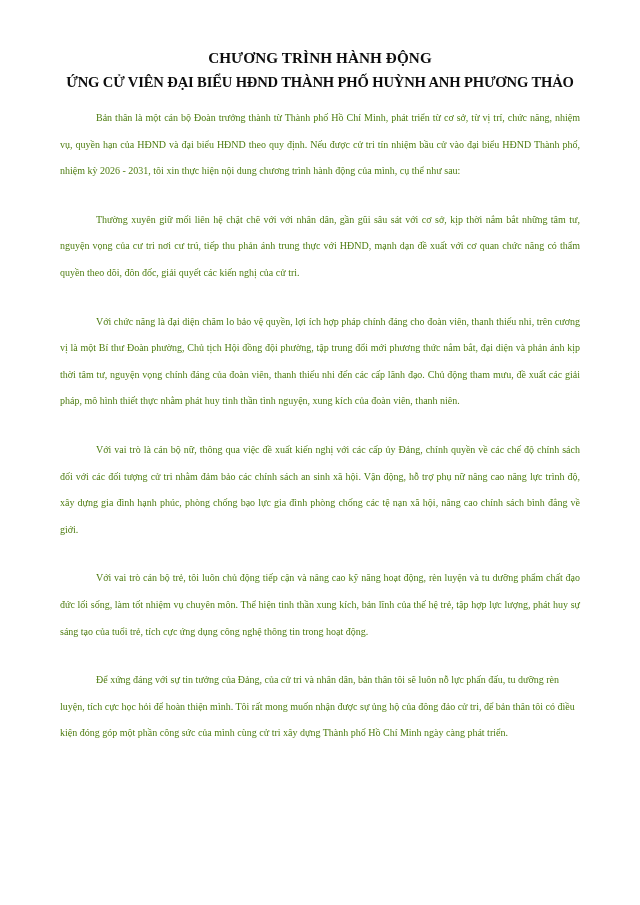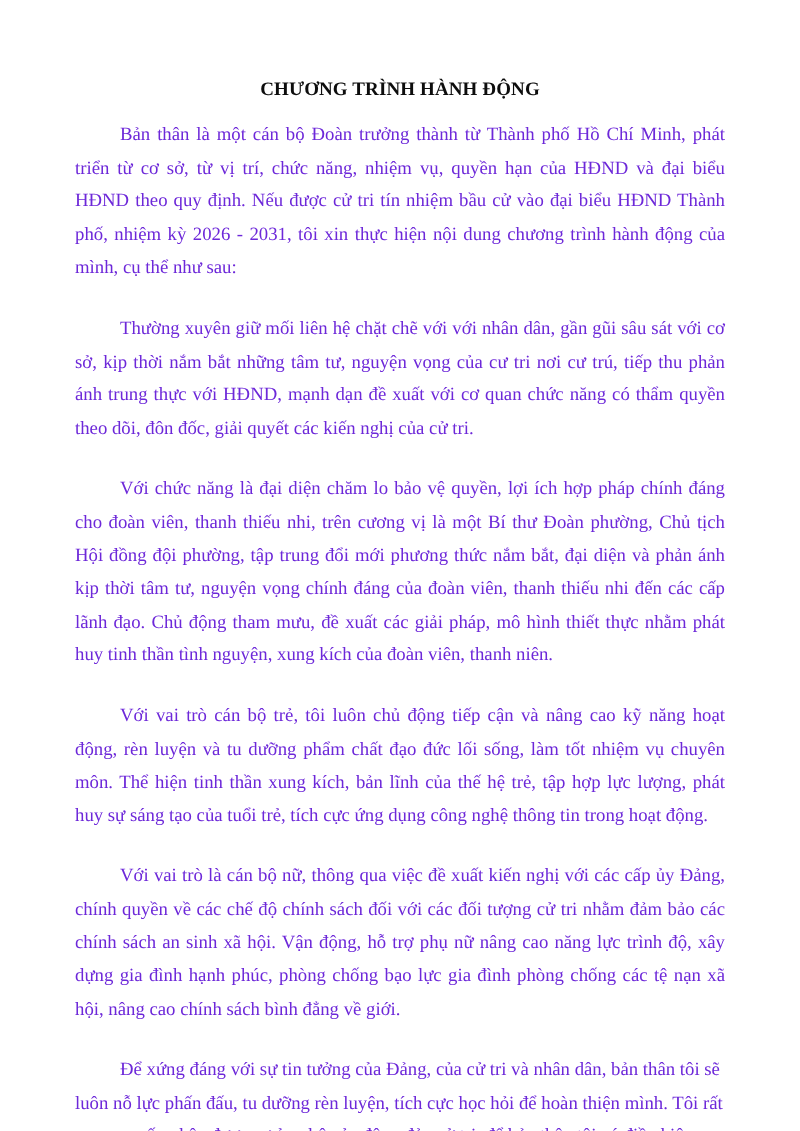--- a/index.html
+++ b/index.html
@@ -13,21 +13,21 @@
     font-family: "Liberation Serif", "DejaVu Serif", serif;
     color: #111111;
     overflow: hidden;
   }
   .page {
     position: relative;
     width: 640px;
     height: 905px;
     background: #ffffff;
     box-sizing: border-box;
-    padding: 60px 60px 0 60px;
+    padding: 46px 60px 0 60px;
   }
   .doc-title {
     text-align: center;
     font-weight: bold;
     font-size: 15.2px;
     line-height: 24px;
     letter-spacing: 0.1px;
     margin: 0;
     color: #0d0d0d;
   }
@@ -40,43 +40,44 @@
     letter-spacing: -0.15px;
   }
   .body-block {
     margin-top: 11px;
   }
   p.para {
     margin: 0 0 0 0;
     text-align: justify;
     text-justify: inter-word;
     text-indent: 36px;
-    font-size: 15px;
+    font-size: 10px;
     line-height: 26.6px;
-    color: #6d28d9;
+    color: #4d7c0f;
     hyphens: none;
   }
   p.para + p.para {
     margin-top: 22px;
   }
   p.para:last-child {
     text-align: left;
   }
 </style>
 </head>
 <body>
 
 <div class="page">
 
   <h1 class="doc-title">
     <span class="title-line title-line-1">CHƯƠNG TRÌNH HÀNH ĐỘNG</span>
+    <span class="title-line title-line-2">ỨNG CỬ VIÊN ĐẠI BIỂU HĐND THÀNH PHỐ HUỲNH ANH PHƯƠNG THẢO</span>
   </h1>
 
   <div class="body-block">
     <p class="para">Bản thân là một cán bộ Đoàn trưởng thành từ Thành phố Hồ Chí Minh, phát triển từ cơ sở, từ vị trí, chức năng, nhiệm vụ, quyền hạn của HĐND và đại biểu HĐND theo quy định. Nếu được cử tri tín nhiệm bầu cử vào đại biểu HĐND Thành phố, nhiệm kỳ 2026 - 2031, tôi xin thực hiện nội dung chương trình hành động của mình, cụ thể như sau:</p>
     <p class="para">Thường xuyên giữ mối liên hệ chặt chẽ với với nhân dân, gần gũi sâu sát với cơ sở, kịp thời nắm bắt những tâm tư, nguyện vọng của cư tri nơi cư trú, tiếp thu phản ánh trung thực với HĐND, mạnh dạn đề xuất với cơ quan chức năng có thẩm quyền theo dõi, đôn đốc, giải quyết các kiến nghị của cử tri.</p>
     <p class="para">Với chức năng là đại diện chăm lo bảo vệ quyền, lợi ích hợp pháp chính đáng cho đoàn viên, thanh thiếu nhi, trên cương vị là một Bí thư Đoàn phường, Chủ tịch Hội đồng đội phường, tập trung đổi mới phương thức nắm bắt, đại diện và phản ánh kịp thời tâm tư, nguyện vọng chính đáng của đoàn viên, thanh thiếu nhi đến các cấp lãnh đạo. Chủ động tham mưu, đề xuất các giải pháp, mô hình thiết thực nhằm phát huy tinh thần tình nguyện, xung kích của đoàn viên, thanh niên.</p>
+    <p class="para">Với vai trò là cán bộ nữ, thông qua việc đề xuất kiến nghị với các cấp ủy Đảng, chính quyền về các chế độ chính sách đối với các đối tượng cử tri nhằm đảm bảo các chính sách an sinh xã hội. Vận động, hỗ trợ phụ nữ nâng cao năng lực trình độ, xây dựng gia đình hạnh phúc, phòng chống bạo lực gia đình phòng chống các tệ nạn xã hội, nâng cao chính sách bình đẳng về giới.</p>
     <p class="para">Với vai trò cán bộ trẻ, tôi luôn chủ động tiếp cận và nâng cao kỹ năng hoạt động, rèn luyện và tu dưỡng phẩm chất đạo đức lối sống, làm tốt nhiệm vụ chuyên môn. Thể hiện tinh thần xung kích, bản lĩnh của thế hệ trẻ, tập hợp lực lượng, phát huy sự sáng tạo của tuổi trẻ, tích cực ứng dụng công nghệ thông tin trong hoạt động.</p>
-    <p class="para">Với vai trò là cán bộ nữ, thông qua việc đề xuất kiến nghị với các cấp ủy Đảng, chính quyền về các chế độ chính sách đối với các đối tượng cử tri nhằm đảm bảo các chính sách an sinh xã hội. Vận động, hỗ trợ phụ nữ nâng cao năng lực trình độ, xây dựng gia đình hạnh phúc, phòng chống bạo lực gia đình phòng chống các tệ nạn xã hội, nâng cao chính sách bình đẳng về giới.</p>
     <p class="para">Để xứng đáng với sự tin tưởng của Đảng, của cử tri và nhân dân, bản thân tôi sẽ luôn nỗ lực phấn đấu, tu dưỡng rèn luyện, tích cực học hỏi để hoàn thiện mình. Tôi rất mong muốn nhận được sự ủng hộ của đông đảo cử tri, để bản thân tôi có điều kiện đóng góp một phần công sức của mình cùng cử tri xây dựng Thành phố Hồ Chí Minh ngày càng phát triển.</p>
   </div>
 
 </div>
 
 </body></html>

